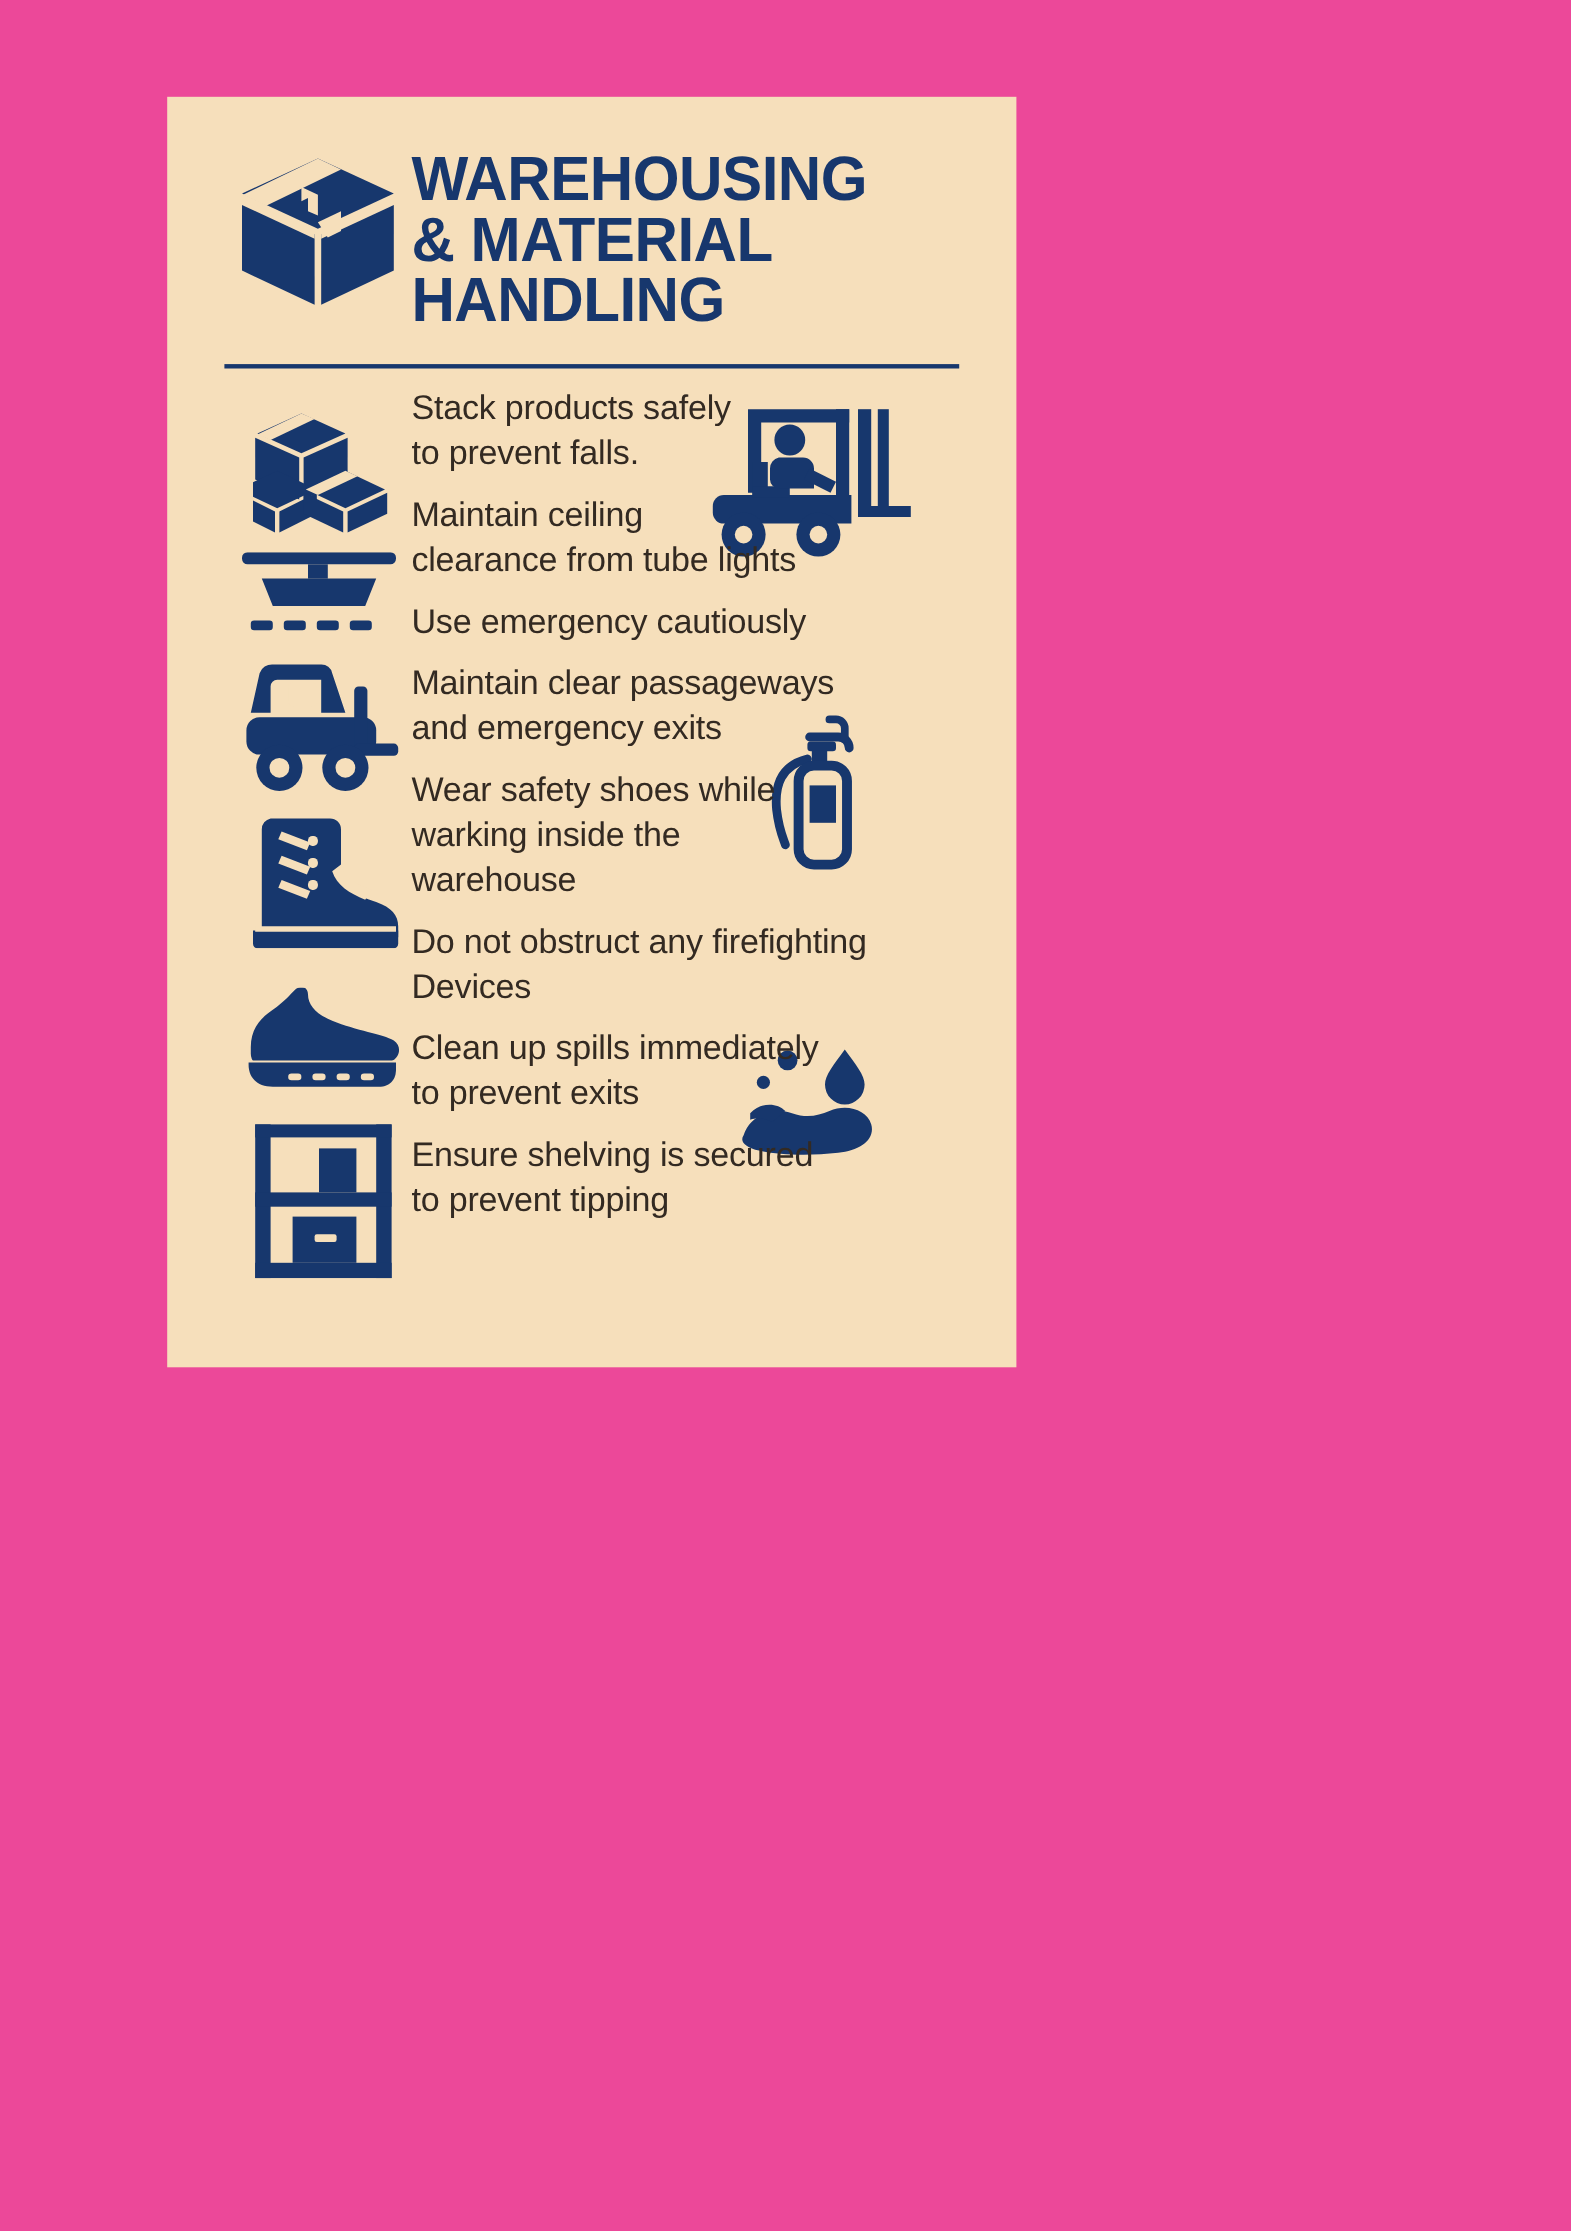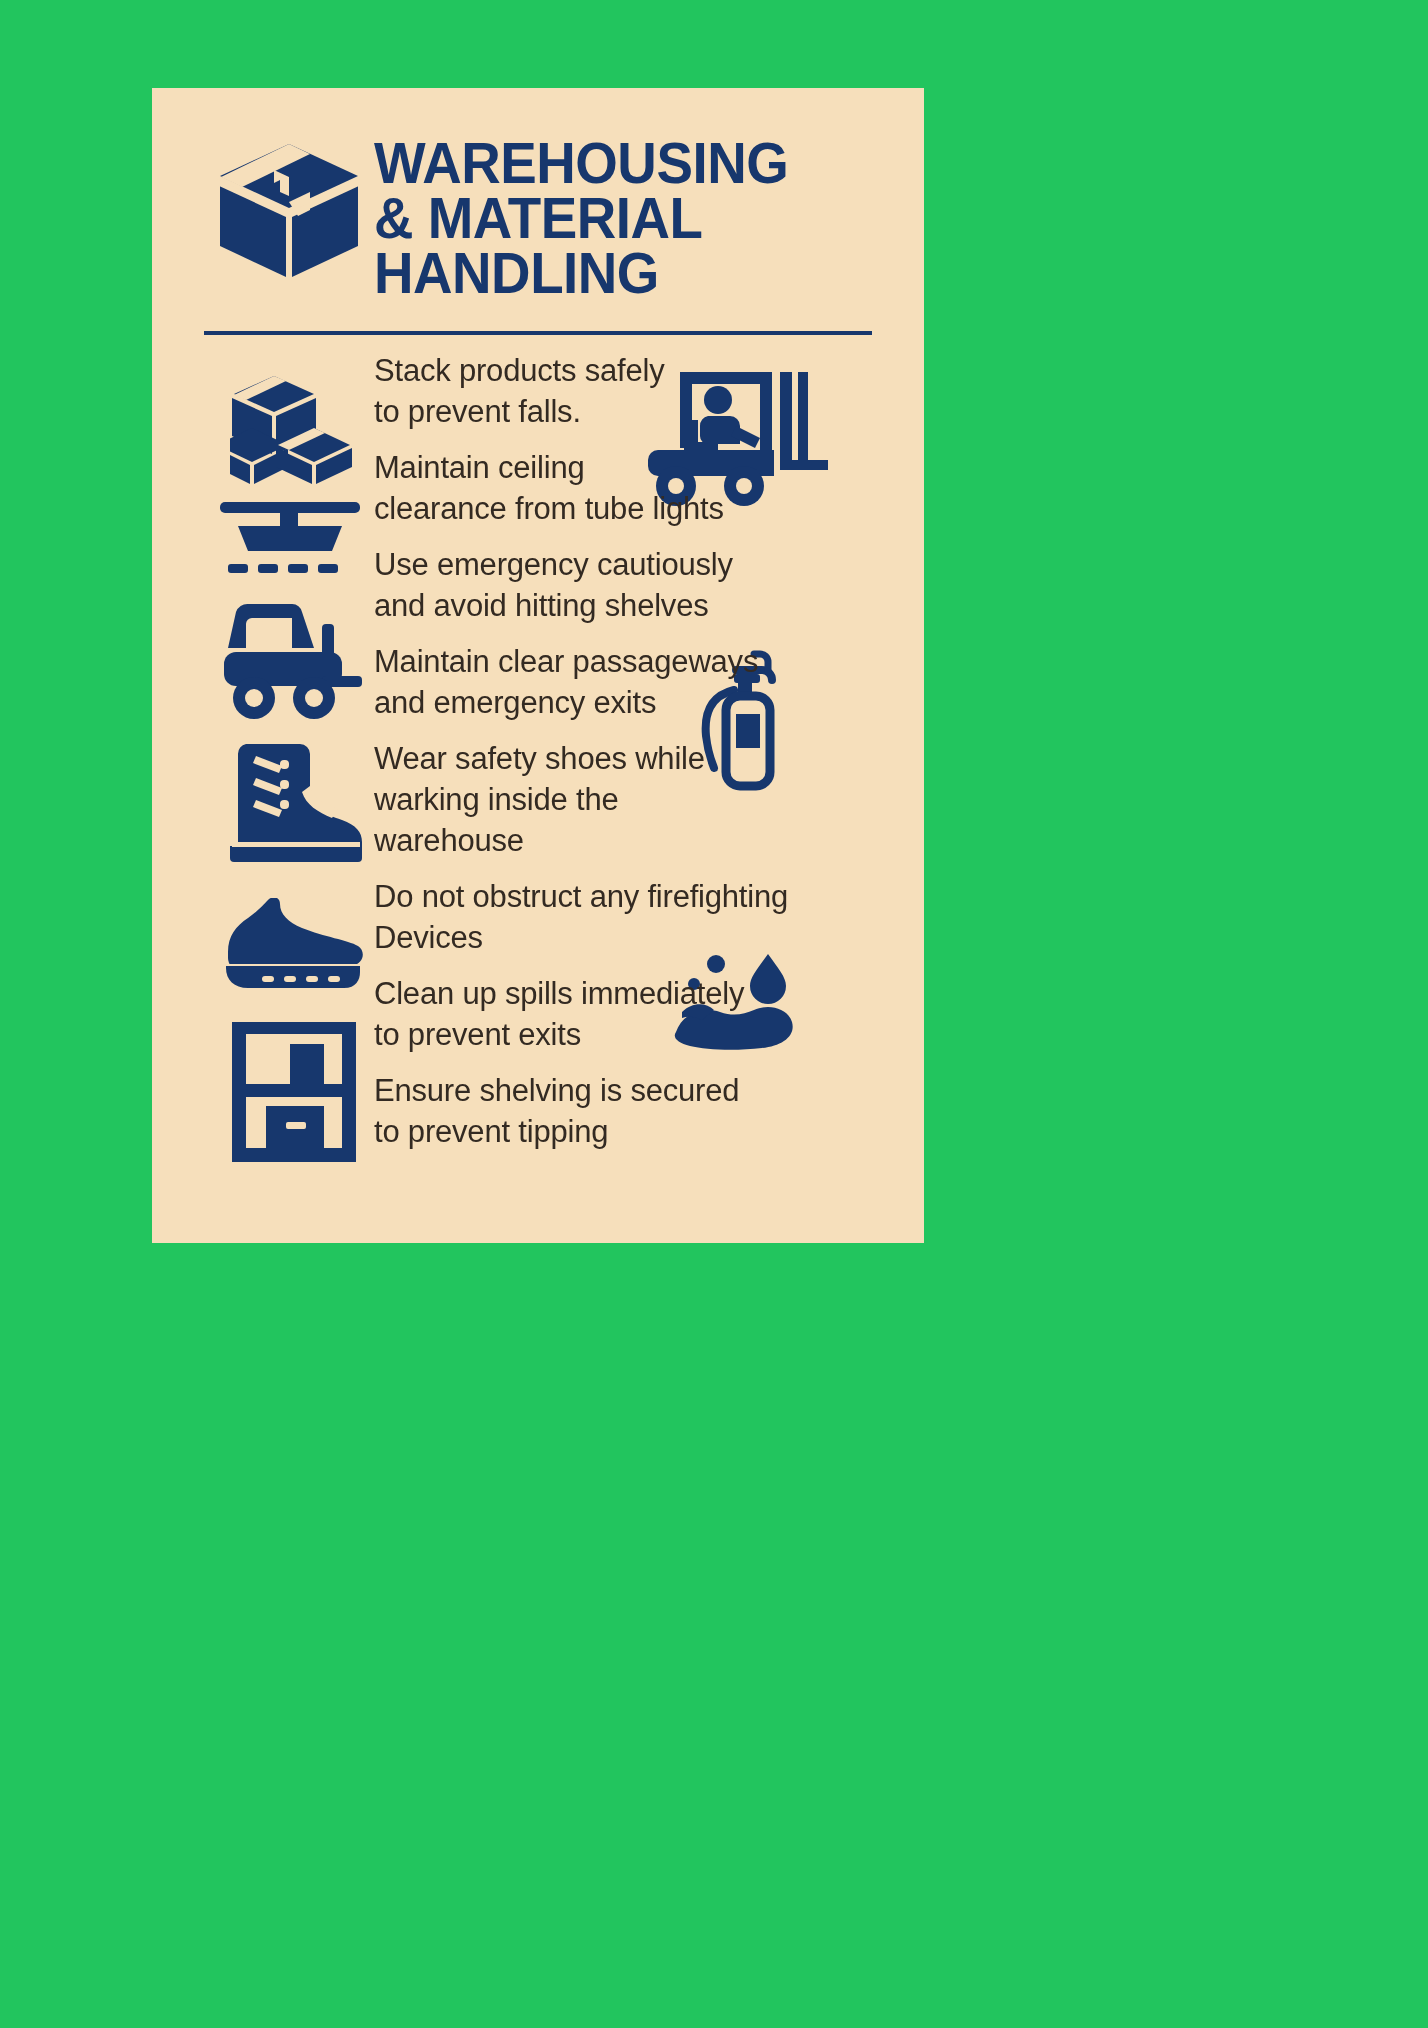--- a/index.html
+++ b/index.html
@@ -13,21 +13,21 @@
     height: 2028px;
     position: relative;
     font-family: "Liberation Sans", sans-serif;
     overflow: hidden;
   }
 
   
   .page {
     position: absolute;
     inset: 0;
-    background: #22c55e;
+    background: #ec4899;
   }
 
   
   .poster {
     position: absolute;
     left: 152px;
     top: 88px;
     width: 772px;
     height: 1155px;
     background: #f6dfbb;
@@ -325,21 +325,20 @@
           <span class="line">to prevent falls.</span>
         </p>
 
         <p class="tip">
           <span class="line">Maintain ceiling</span>
           <span class="line">clearance from tube lights</span>
         </p>
 
         <p class="tip">
           <span class="line">Use emergency cautiously</span>
-          <span class="line">and avoid hitting shelves</span>
         </p>
 
         <p class="tip">
           <span class="line">Maintain clear passageways</span>
           <span class="line">and emergency exits</span>
         </p>
 
         <p class="tip">
           <span class="line">Wear safety shoes while</span>
           <span class="line">warking inside the</span>

